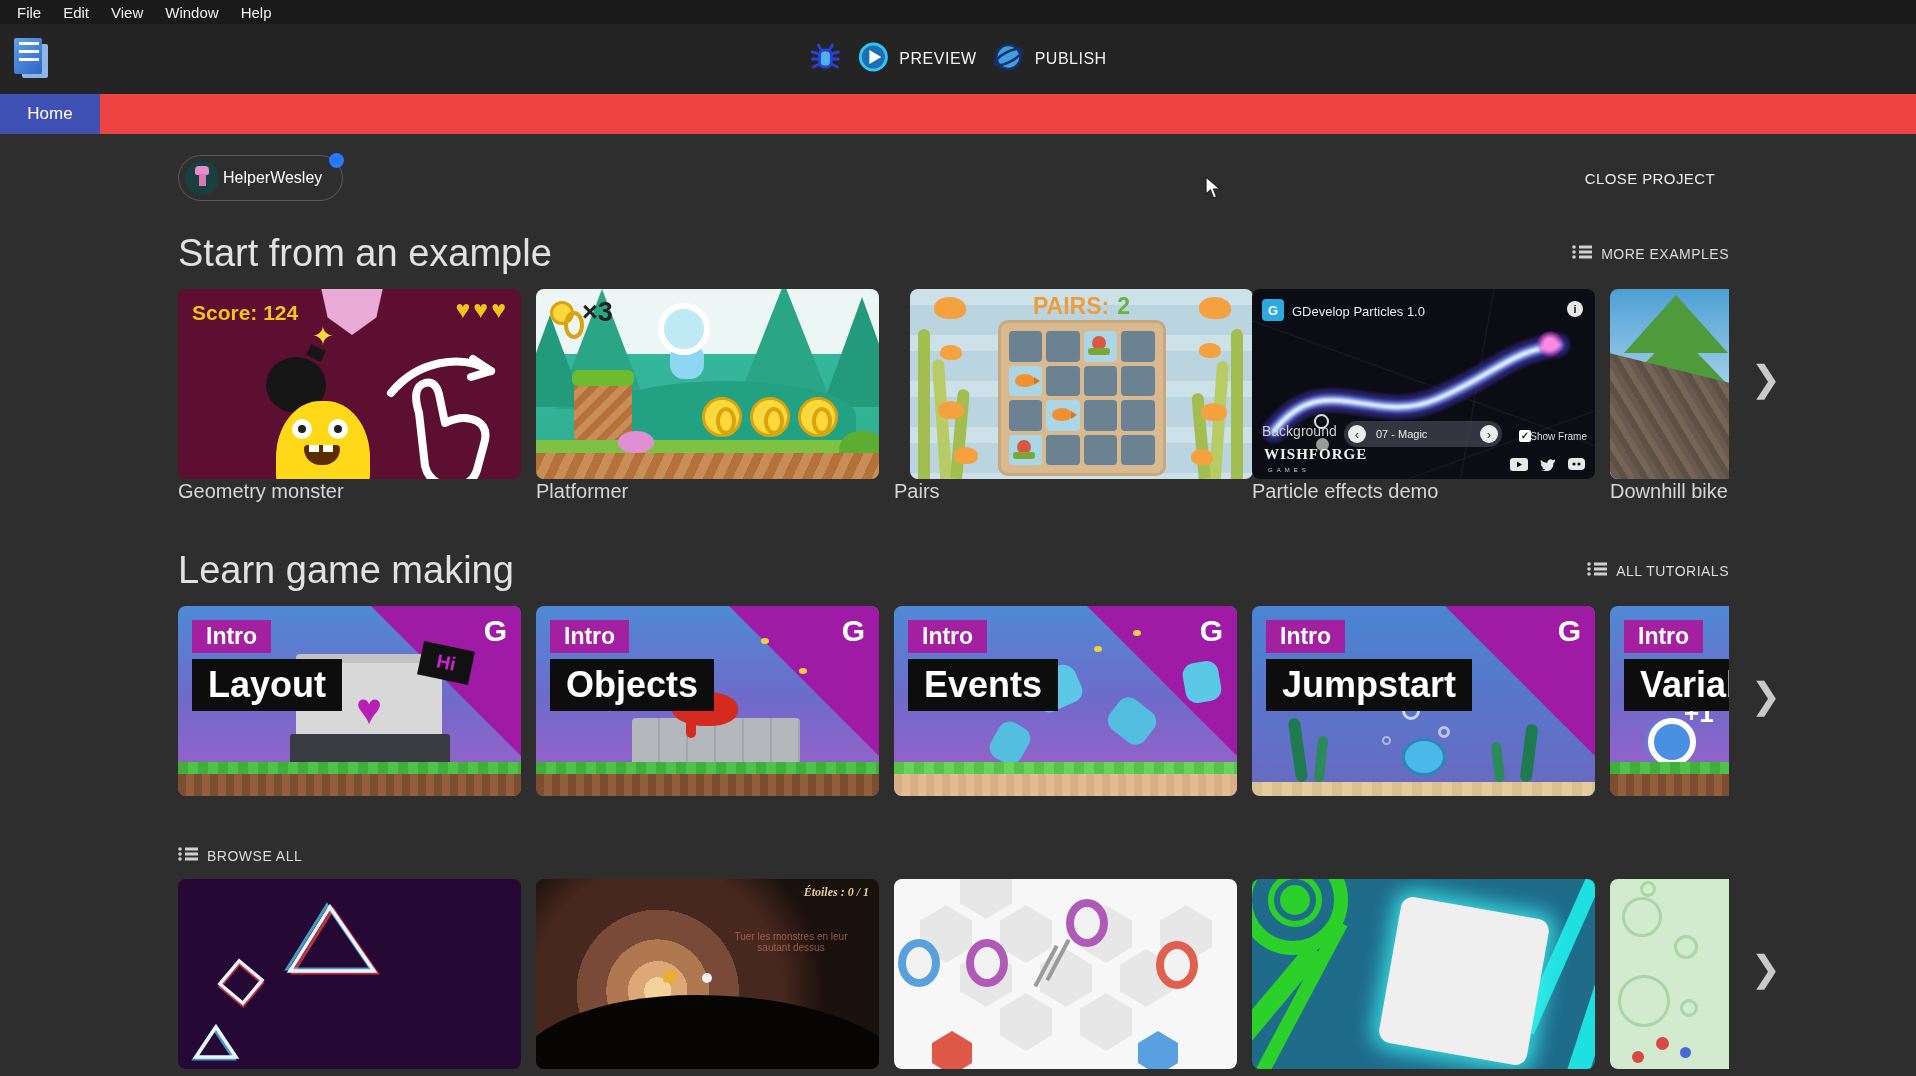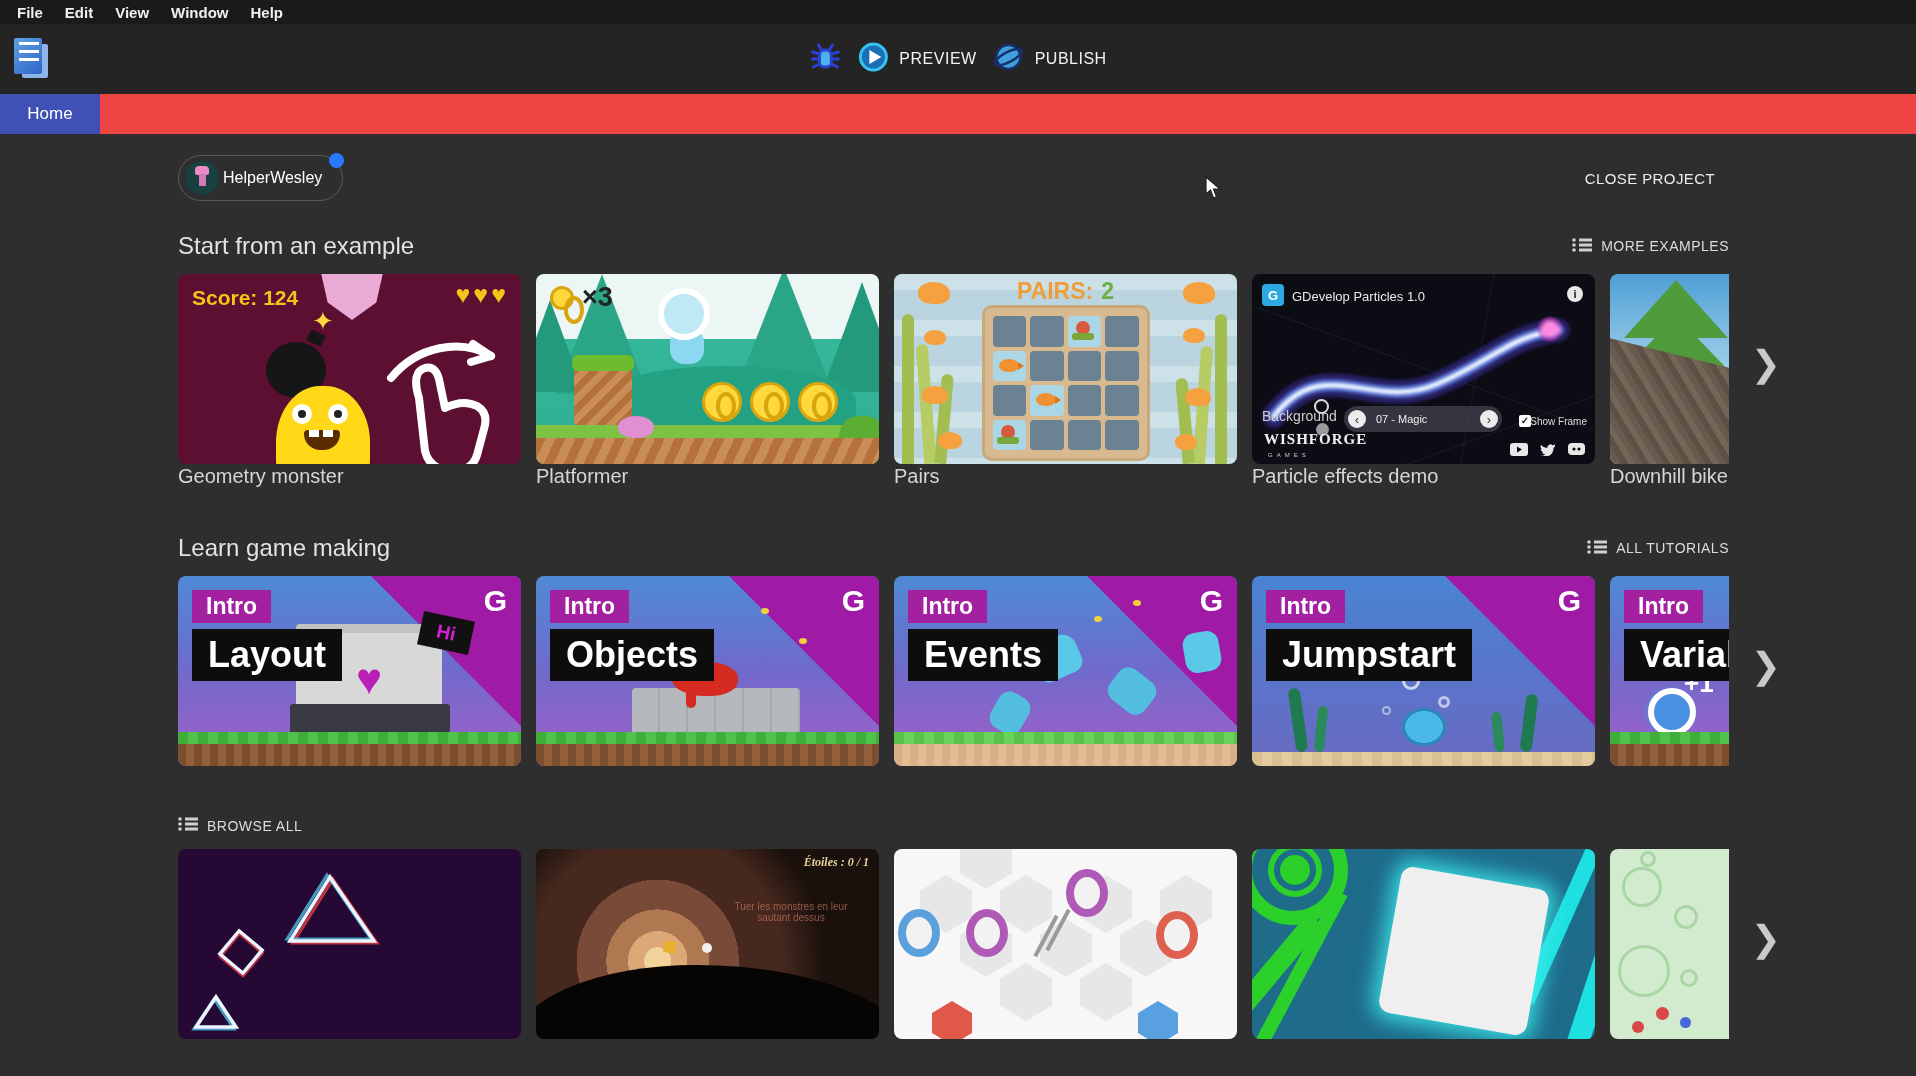--- a/index.html
+++ b/index.html
@@ -2,21 +2,21 @@
 <html><head>
 <meta charset="utf-8">
 <style>
   * { box-sizing: border-box; margin: 0; padding: 0; }
   html,body { width:1916px; height:1076px; }
   body {
     background:#2e2e2e; overflow:hidden; position:relative;
     font-family:"Liberation Sans", sans-serif; color:#eee;
   }
   
-  .menubar { height:24px; background:#1a1a1a; display:flex; align-items:center; padding-left:6px;font-weight:bold; }
+  .menubar { height:24px; background:#1a1a1a; display:flex; align-items:center; padding-left:6px; }
   .menu-item { font-size:15px; color:#f0f0f0; padding:2px 11px; cursor:default; }
   
   .toolbar { height:70px; background:#242424; position:relative; }
   .logo { position:absolute; left:12px; top:14px; width:40px; height:44px; }
   .logo .page-back { position:absolute; left:10px; top:6px; width:26px; height:34px; background:#8fb4e8; border-radius:2px; }
   .logo .page-front { position:absolute; left:2px; top:0; width:28px; height:36px; border-radius:2px;
     background:linear-gradient(135deg,#5fa3e4 0%,#2f64c6 100%); }
   .logo .page-lines { position:absolute; left:5px; top:4px; width:20px; height:22px;
     background:repeating-linear-gradient(180deg,#fff 0 3px,transparent 3px 8px); }
   .tb-center { position:absolute; left:50%; top:0; transform:translateX(-50%); height:70px;
@@ -40,21 +40,21 @@
   .top-actions { display:flex; align-items:center; gap:10px; }
   .btn-primary { background:#2d63f5; border:none; color:#fff; font-size:15px; letter-spacing:.4px;
     padding:10px 18px; border-radius:4px; cursor:pointer; font-family:inherit; }
   .btn-text { background:transparent; border:none; color:#ececec; font-size:15px; letter-spacing:.4px;
     padding:10px 14px; cursor:pointer; font-family:inherit; }
   
   .section-head { width:1551px; display:flex; justify-content:space-between; align-items:center; }
   .sh-1 { margin-top:31px; margin-bottom:14px; }
   .sh-2 { margin-top:46px; margin-bottom:14px; }
   .sh-3 { margin-top:50px; margin-bottom:14px; }
-  .section-title { font-size:24px; font-weight:400; color:#e2e2e2; }
+  .section-title { font-size:38px; font-weight:400; color:#e2e2e2; }
   .section-action { display:flex; align-items:center; gap:9px; font-size:14px; letter-spacing:.5px;
     color:#dcdcdc; cursor:pointer; }
   .row { position:relative; width:1551px; }
   .carousel { display:flex; gap:15px; width:1551px; overflow:hidden; }
   .cardwrap { flex:none; width:343px; }
   .thumb { width:343px; height:190px; border-radius:8px; position:relative; overflow:hidden; cursor:pointer; }
   .card-label { margin-top:1px; font-size:20px; color:#d6d6d6; white-space:nowrap; }
   .chevron { position:absolute; right:-52px; top:72px; font-size:36px; color:#c9c9c9; cursor:pointer; line-height:1; }
   
   .gm { background:#5c0f30; }
@@ -86,21 +86,21 @@
     background:repeating-linear-gradient(135deg,#b5713a 0 7px,#c98e58 7px 14px); border-radius:4px; }
   .pf-blockcap { position:absolute; left:-2px; top:-12px; width:62px; height:16px; background:#6dbb2e; border-radius:6px; }
   .pf-char-helm { position:absolute; left:122px; top:14px; width:52px; height:52px; border-radius:50%;
     border:6px solid #fff; background:#bfe9f5; }
   .pf-char-body { position:absolute; left:134px; top:56px; width:34px; height:34px; background:#8ed7f2;
     border-radius:12px 12px 14px 14px; }
   .pf-blob { position:absolute; left:82px; bottom:26px; width:36px; height:22px; background:#e090d2;
     border-radius:50% 50% 45% 45%; }
   .pf-bush { position:absolute; right:-6px; bottom:26px; width:46px; height:22px; background:#5cae33; border-radius:20px 20px 0 0; }
   
-  .pr { background:#bad5df; }
+  .pr { background:#bad5df;margin-left:16px; }
   .pr-stripes { position:absolute; inset:0; background:repeating-linear-gradient(180deg,rgba(255,255,255,.28) 0 16px,transparent 16px 46px); }
   .pr-title { position:absolute; top:4px; width:100%; text-align:center; font-weight:bold; font-size:23px; }
   .pr-title .o { color:#ef9d3a; } .pr-title .g { color:#6fae44; margin-left:8px; }
   .pr-board { position:absolute; left:50%; top:31px; transform:translateX(-50%); width:168px; height:156px;
     background:#d9ba90; border-radius:10px; border:3px solid #c9a87c; padding:8px;
     display:grid; grid-template-columns:repeat(4,1fr); grid-template-rows:repeat(4,1fr); gap:4px; }
   .pr-tile { background:#6a8292; border-radius:4px; position:relative; }
   .pr-tile.open { background:#aad6e6; }
   .pr-fish { position:absolute; left:6px; top:8px; width:20px; height:13px; background:#f09030; border-radius:60% 60% 55% 55%; }
   .pr-fish::after { content:""; position:absolute; right:-5px; top:3px; border-left:6px solid #e07818;

